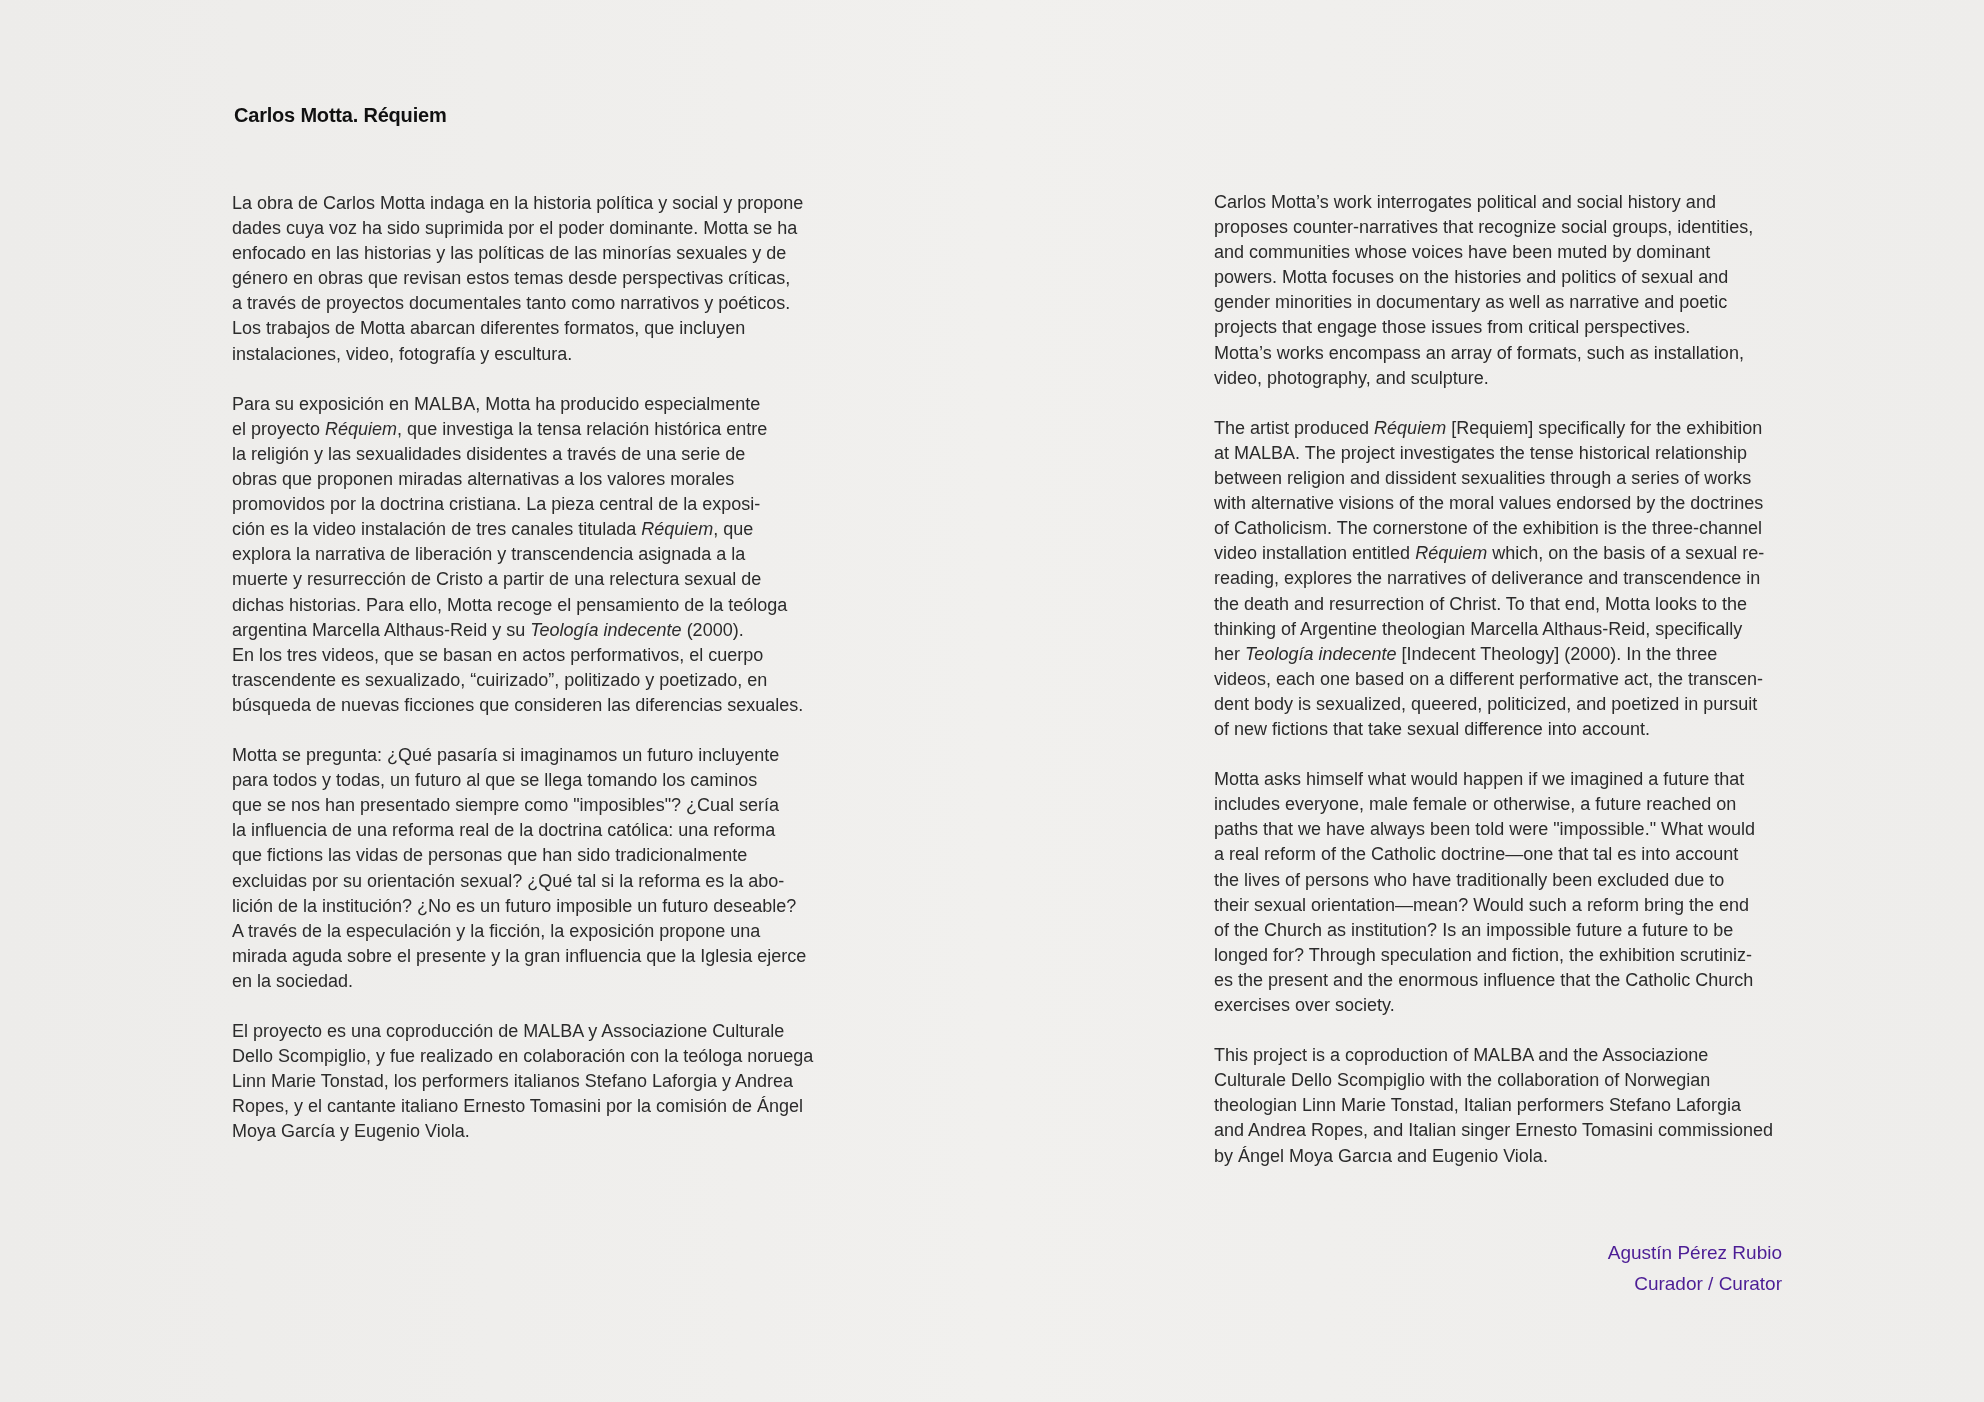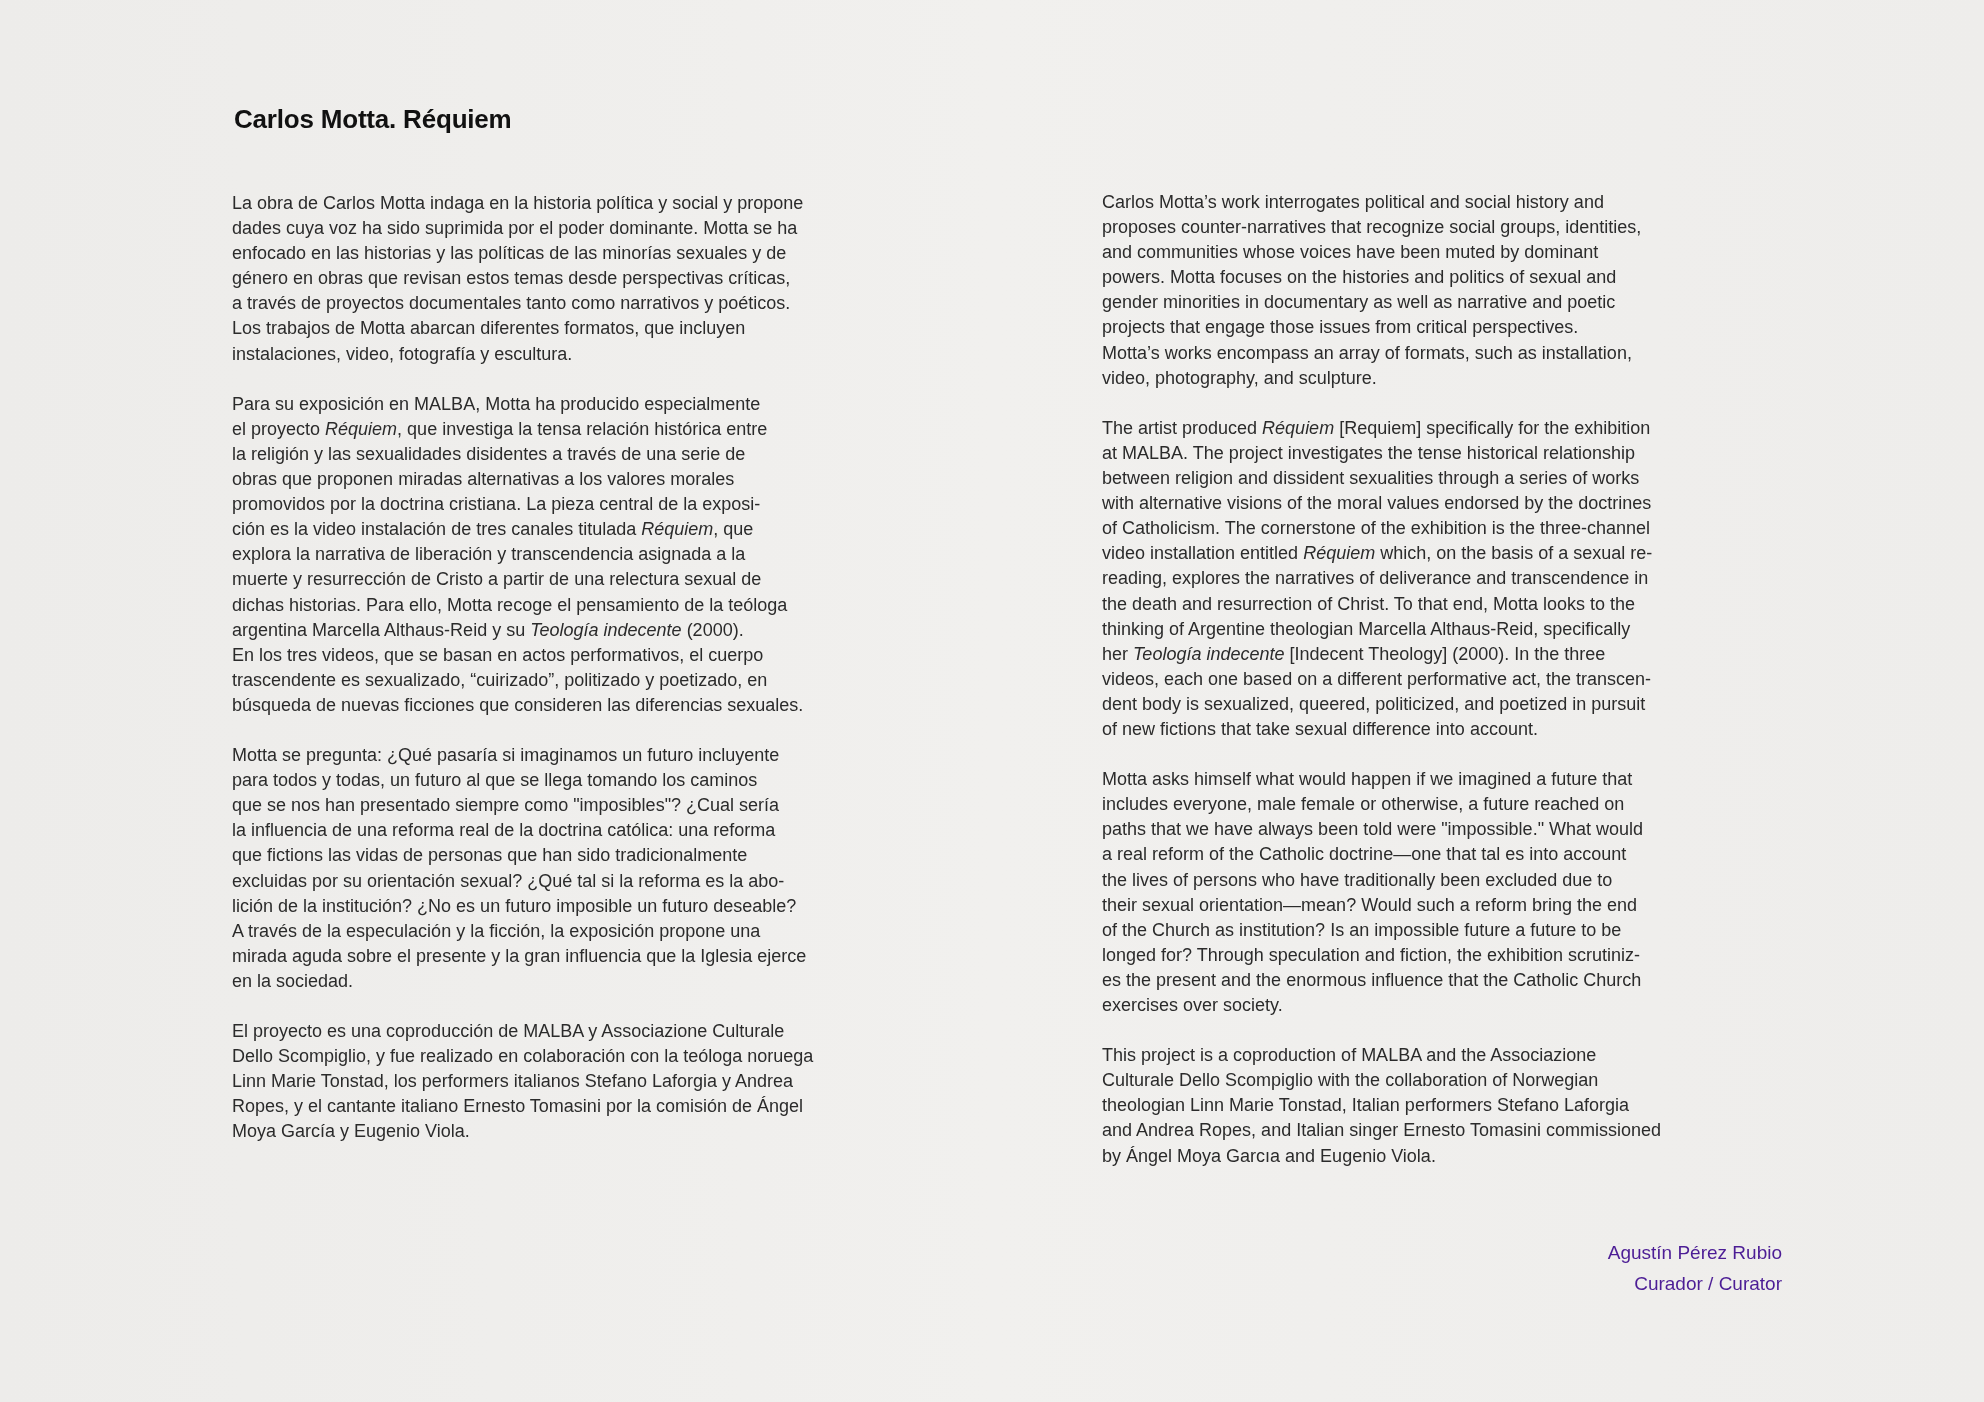--- a/index.html
+++ b/index.html
@@ -13,41 +13,41 @@
     background-image: linear-gradient(90deg, #edecea 0%, #f1f0ee 50%, #eeedeb 100%);
     position: relative;
     overflow: hidden;
     font-family: "Liberation Sans", sans-serif;
     color: #2a2a2a;
   }
   .title {
     position: absolute;
     left: 234px;
     top: 104px;
-    font-size: 26px;
+    font-size: 20px;
     font-weight: bold;
     color: #111;
     letter-spacing: -0.2px;
     margin: 0;
   }
   .col {
     position: absolute;
     font-size: 18px;
     line-height: 25.1px;
     color: #2b2b2b;
   }
   .col p {
     margin: 0 0 25.1px 0;
   }
   .col .line {
     display: block;
     white-space: nowrap;
   }
   .col-es { left: 232px; top: 191px; width: 680px; }
-  .col-en { left: 1102px; top: 190px; width: 640px; }
+  .col-en { left: 1214px; top: 190px; width: 640px; }
   .signature {
     position: absolute;
     right: 202px;
     top: 1237px;
     text-align: right;
     font-size: 19px;
     line-height: 31px;
     color: #4c1d95;
   }
   .signature span { display: block; }

